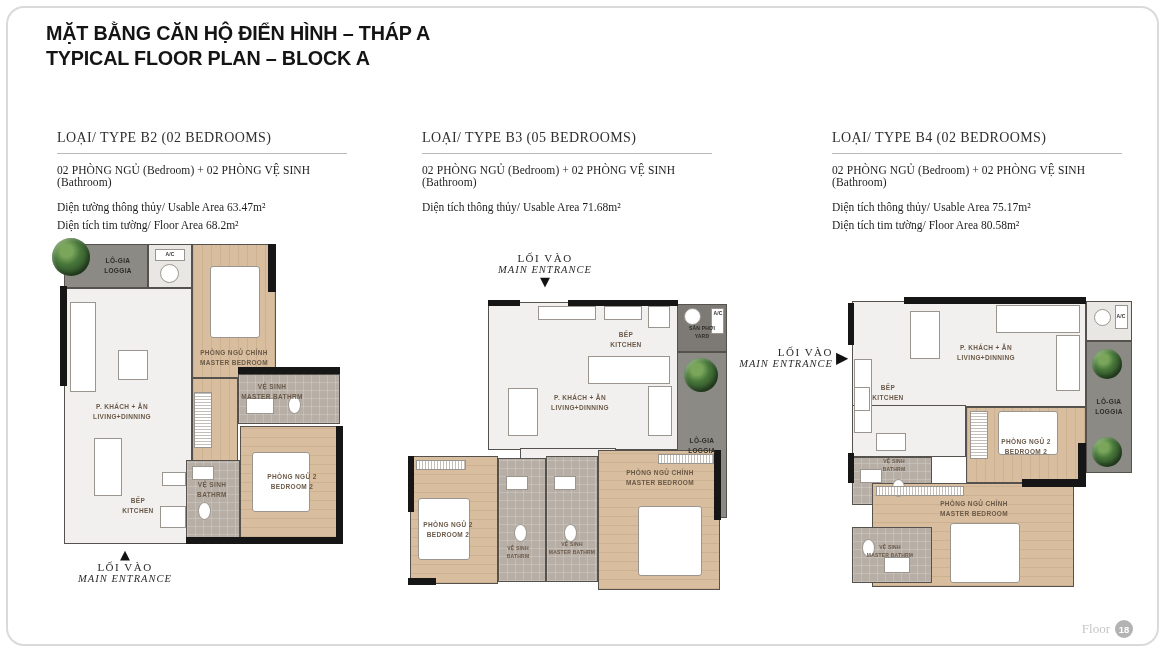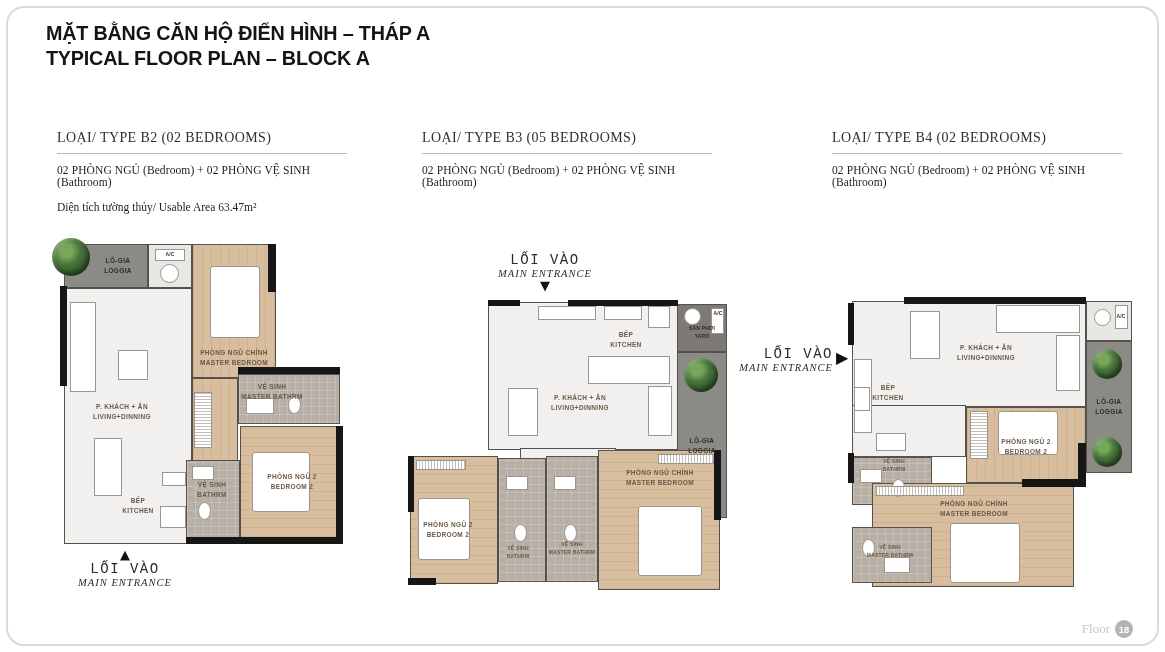--- a/index.html
+++ b/index.html
@@ -53,21 +53,21 @@
   .bed { border-radius:3px; }
   .hatch { position:absolute; background:repeating-linear-gradient(0deg,#ffffff 0 2px,#c3bfb8 2px 3px); border:1px solid #9a968f; }
   .hatchv { position:absolute; background:repeating-linear-gradient(90deg,#ffffff 0 2px,#c3bfb8 2px 3px); border:1px solid #9a968f; }
   .tree {
     position:absolute; border-radius:50%;
     background:radial-gradient(circle at 38% 34%, #7aa65b 0 18%, #47763a 40%, var(--tree,#32552b) 68%, #1f3a1d 100%);
     box-shadow:inset 2px 2px 3px rgba(255,255,255,.25), inset -2px -3px 4px rgba(0,0,0,.35);
   }
   
   .entrance { position:absolute; text-align:center; color:#2a2a2a; font-family:"Liberation Serif","DejaVu Serif",serif; }
-  .ent-vi { font-size:14px; letter-spacing:1.5px;font-family:Liberation Mono, monospace; }
+  .ent-vi { font-size:11px; letter-spacing:1.5px; }
   .ent-en { font-size:10.5px; font-style:italic; letter-spacing:1px; }
   .ent-arrow { font-size:13px; color:#111; line-height:1; font-family:"DejaVu Sans",sans-serif; }
   
   .footer { position:absolute; right:32px; bottom:14px; display:flex; align-items:center; gap:5px; }
   .pages-label { font-family:"Liberation Serif","DejaVu Serif",serif; font-size:13px; color:var(--pages_text,#c6c6c6); }
   .page-badge {
     width:18px; height:18px; border-radius:50%; background:var(--badge,#b3b3b3);
     color:#fff; font-size:9.5px; font-weight:bold; display:flex; align-items:center; justify-content:center;
   }
 </style>
@@ -78,34 +78,40 @@
 
 <div class="title">
   <div>MẶT BẰNG CĂN HỘ ĐIỂN HÌNH – THÁP A</div>
   <div>TYPICAL FLOOR PLAN – BLOCK A</div>
 </div>
 
 <div class="typecol" style="left:57px;">
   <div class="typehdr">LOẠI/ TYPE B2 (02 BEDROOMS)</div>
   <div class="typesub">02 PHÒNG NGỦ (Bedroom) + 02 PHÒNG VỆ SINH (Bathroom)</div>
   <div class="typeareas">
-    <div>Diện tích tường thủy/ Usable Area 63.47m²</div>
+    <div>Diện tường thông thủy/ Usable Area 63.47m²</div>
+    <div>Diện tích tim tường/ Floor Area 68.2m²</div>
   </div>
 </div>
 
 <div class="typecol" style="left:422px;">
   <div class="typehdr">LOẠI/ TYPE B3 (05 BEDROOMS)</div>
   <div class="typesub">02 PHÒNG NGỦ (Bedroom) + 02 PHÒNG VỆ SINH (Bathroom)</div>
   <div class="typeareas">
+    <div>Diện tích thông thủy/ Usable Area 71.68m²</div>
   </div>
 </div>
 
 <div class="typecol" style="left:832px;">
   <div class="typehdr">LOẠI/ TYPE B4 (02 BEDROOMS)</div>
   <div class="typesub">02 PHÒNG NGỦ (Bedroom) + 02 PHÒNG VỆ SINH (Bathroom)</div>
+  <div class="typeareas">
+    <div>Diện tích thông thủy/ Usable Area 75.17m²</div>
+    <div>Diện tích tim tường/ Floor Area 80.58m²</div>
+  </div>
 </div>
 
 <div class="plan" style="left:60px; top:240px; width:284px; height:312px;">
 
   <div class="room dkgray" style="left:4px; top:4px; width:84px; height:44px;"></div>
   <div class="room acroom" style="left:88px; top:4px; width:44px; height:44px;"></div>
   <div class="room wood" style="left:132px; top:4px; width:84px; height:134px;"></div>
   <div class="room light" style="left:4px; top:48px; width:128px; height:256px;"></div>
   <div class="room wood" style="left:132px; top:138px; width:46px; height:84px;"></div>
   <div class="room tile" style="left:178px; top:134px; width:102px; height:50px;"></div>

